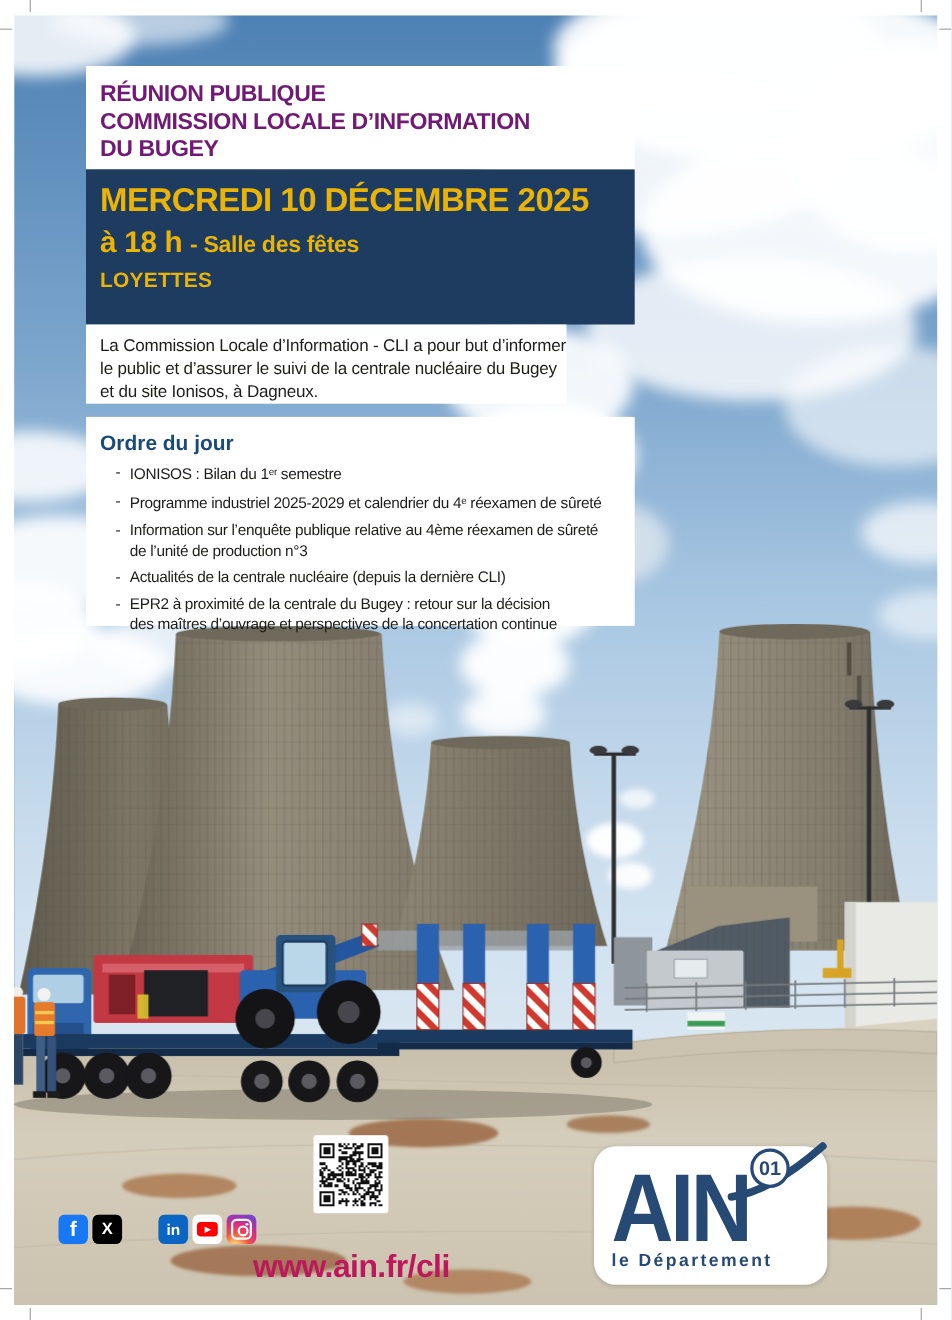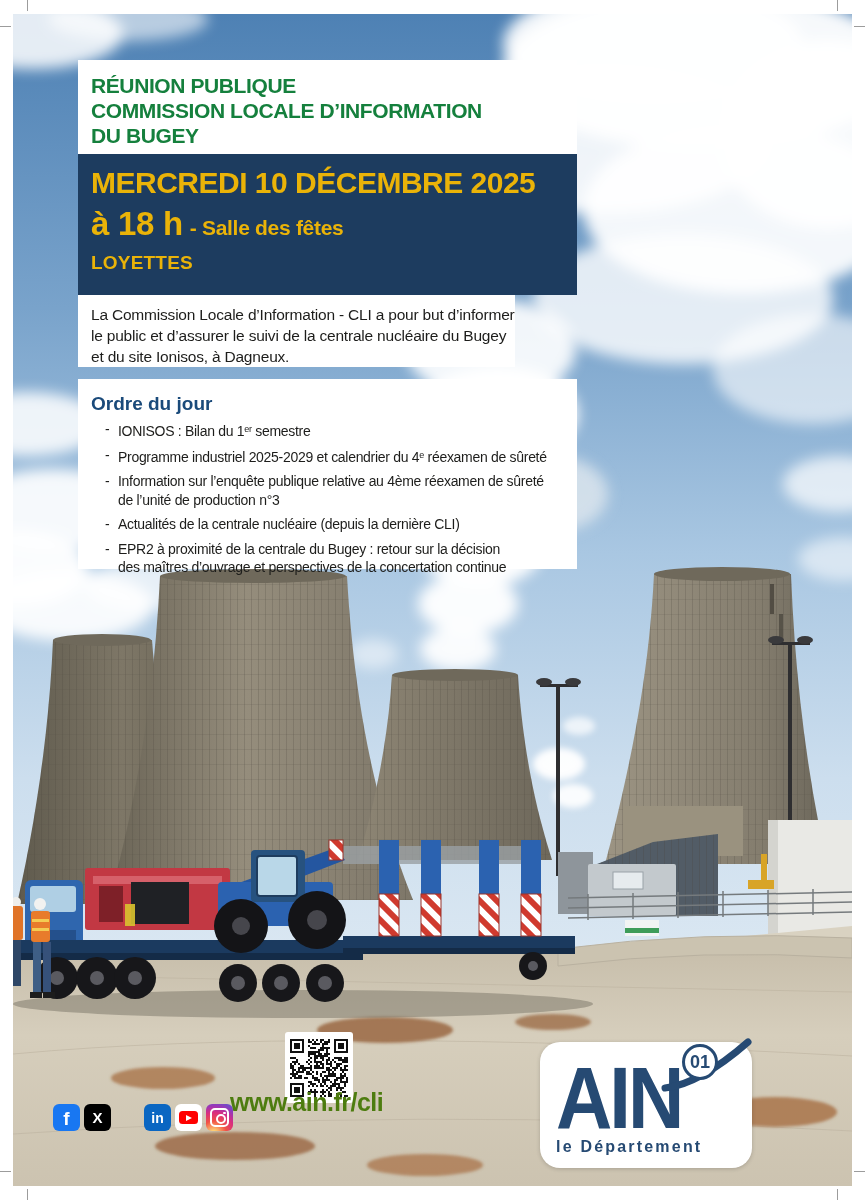--- a/index.html
+++ b/index.html
@@ -6,26 +6,26 @@
   .page{position:relative;width:865px;height:1200px;background:#ffffff;overflow:hidden;
         font-family:"Liberation Sans",sans-serif;}
   
   .mark{position:absolute;background:#9c9c9c;}
   
   .photo{position:absolute;left:13px;top:14px;width:839px;height:1172px;overflow:hidden;background:#79a3cb;}
   .photo svg{display:block;width:839px;height:1172px;}
   
   .header-box{position:absolute;left:78px;top:60px;width:499px;height:94px;background:#ffffff;
               box-sizing:border-box;padding:13px 0 0 13px;}
-  .header-box .hline{color:#15803d;font-weight:700;font-size:21px;line-height:25px;letter-spacing:-0.4px;}
+  .header-box .hline{color:#701a75;font-weight:700;font-size:21px;line-height:25px;letter-spacing:-0.4px;}
   .date-box{position:absolute;left:78px;top:154px;width:499px;height:141px;background:#1D3C5F;
             box-sizing:border-box;padding:10px 0 0 13px;color:#eab308;}
   .date-line{font-weight:700;font-size:30px;line-height:38px;letter-spacing:-0.5px;}
   .time-row{margin-top:3px;}
-  .time-big{font-weight:700;font-size:33px;letter-spacing:-0.3px;}
+  .time-big{font-weight:700;font-size:27px;letter-spacing:-0.3px;}
   .venue{font-weight:700;font-size:21px;letter-spacing:-0.3px;margin-left:7px;}
   .city-line{margin-top:9px;font-weight:700;font-size:19px;letter-spacing:0.2px;}
   .intro-box{position:absolute;left:78px;top:295px;width:437px;height:72px;background:#ffffff;
              box-sizing:border-box;padding:9px 0 0 13px;}
   .intro-box .iline{color:#1D1D1B;font-size:15.5px;line-height:21px;letter-spacing:-0.2px;font-weight:400;}
   .agenda-box{position:absolute;left:78px;top:379px;width:499px;height:190px;background:#ffffff;
               box-sizing:border-box;padding:14px 8px 0 13px;}
   .agenda-title{color:#1A4A7A;font-weight:700;font-size:19px;line-height:21px;}
   .item{position:relative;padding-left:27px;margin-top:6px;color:#1D1D1B;font-size:14px;
         line-height:18.5px;letter-spacing:-0.3px;}
@@ -41,21 +41,21 @@
   .fb{background:#1877F2;font-size:19px;padding-top:3px;}
   .xx{background:#000000;font-size:15px;font-weight:700;}
   .li{background:#0A66C2;font-size:14px;margin-left:29px;}
   .yt{background:#ffffff;}
   .yt-btn{width:19px;height:13px;background:#FF0000;border-radius:3.5px;display:flex;align-items:center;justify-content:center;}
   .yt-btn::after{content:"";width:0;height:0;border-left:6px solid #fff;border-top:3.5px solid transparent;border-bottom:3.5px solid transparent;margin-left:1px;}
   .ig{background:radial-gradient(circle at 28% 110%, #FED373 8%, #F15245 36%, #D92E7F 60%, #9B36B7 78%, #515BD4 100%);}
   .ig-cam{width:15px;height:15px;border:2px solid #fff;border-radius:5px;position:relative;}
   .ig-lens{position:absolute;left:3.5px;top:3.5px;width:6px;height:6px;border:2px solid #fff;border-radius:50%;}
   .ig-dot{position:absolute;right:1.5px;top:1.5px;width:2.5px;height:2.5px;background:#fff;border-radius:50%;}
-  .url-text{position:absolute;left:230px;top:1088px;font-weight:700;font-size:25px;letter-spacing:-0.5px;color:#4d7c0f;}
+  .url-text{position:absolute;left:230px;top:1136px;font-weight:700;font-size:29px;letter-spacing:-0.5px;color:#be185d;}
   .ain-card{position:absolute;left:540px;top:1042px;width:212px;height:126px;background:#ffffff;border-radius:20px;
             box-shadow:0 1px 4px rgba(0,0,0,0.18);}
   .ain-text{position:absolute;left:16px;top:12px;color:#264A73;font-weight:700;font-size:78px;line-height:78px;
             letter-spacing:-3px;transform:scaleY(1.12);transform-origin:top left;}
   .ain-badge{position:absolute;left:142px;top:2px;width:30px;height:30px;background:#fff;border:3px solid #264A73;
              border-radius:50%;display:flex;align-items:center;justify-content:center;color:#264A73;
              font-weight:700;font-size:18px;z-index:3;}
   .ain-swoosh{position:absolute;left:120px;top:-6px;width:95px;height:60px;z-index:2;}
   .ain-sub{position:absolute;left:16px;bottom:12px;color:#264A73;font-weight:700;font-size:16px;letter-spacing:2.2px;}
 </style>

